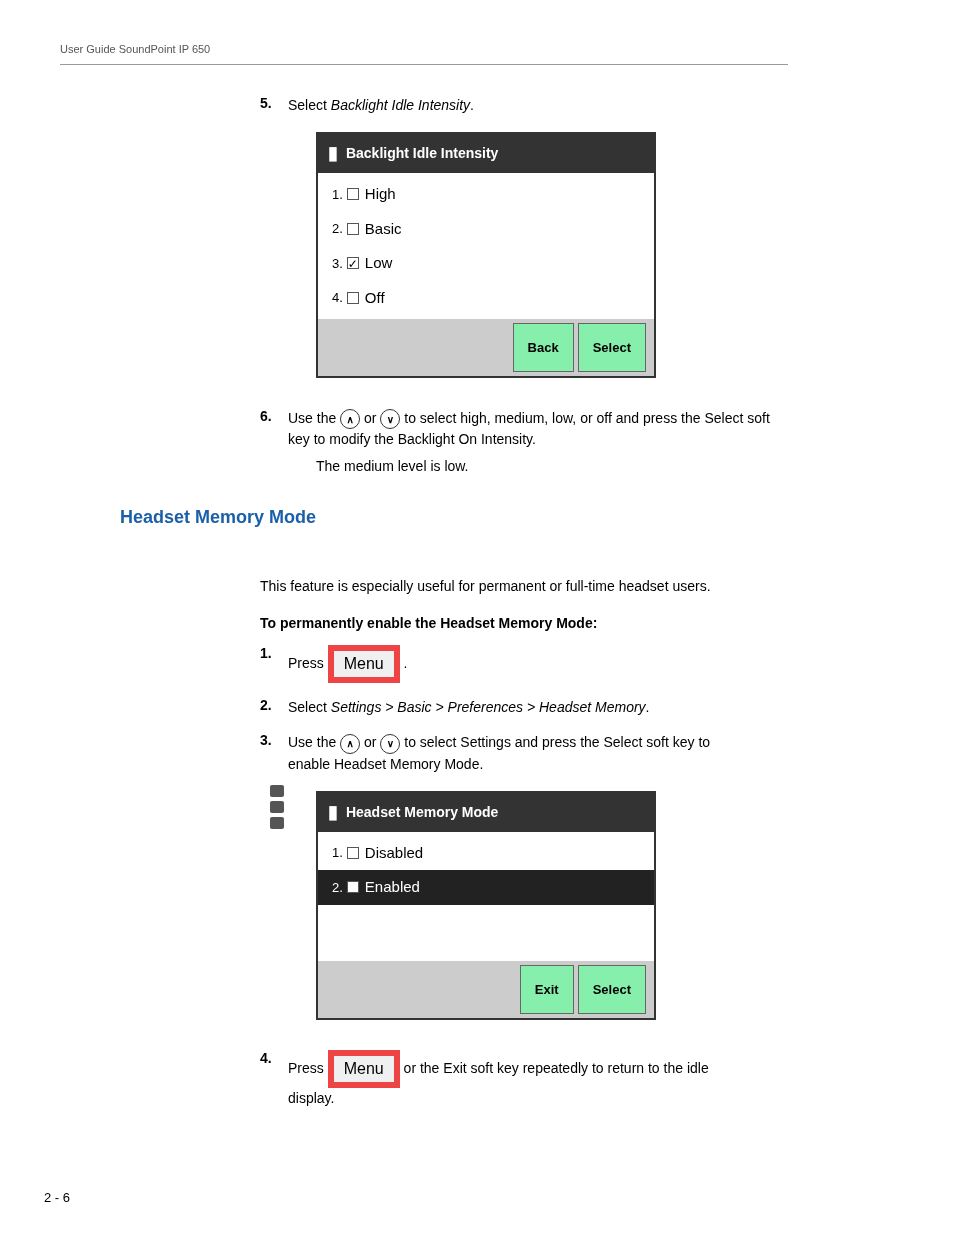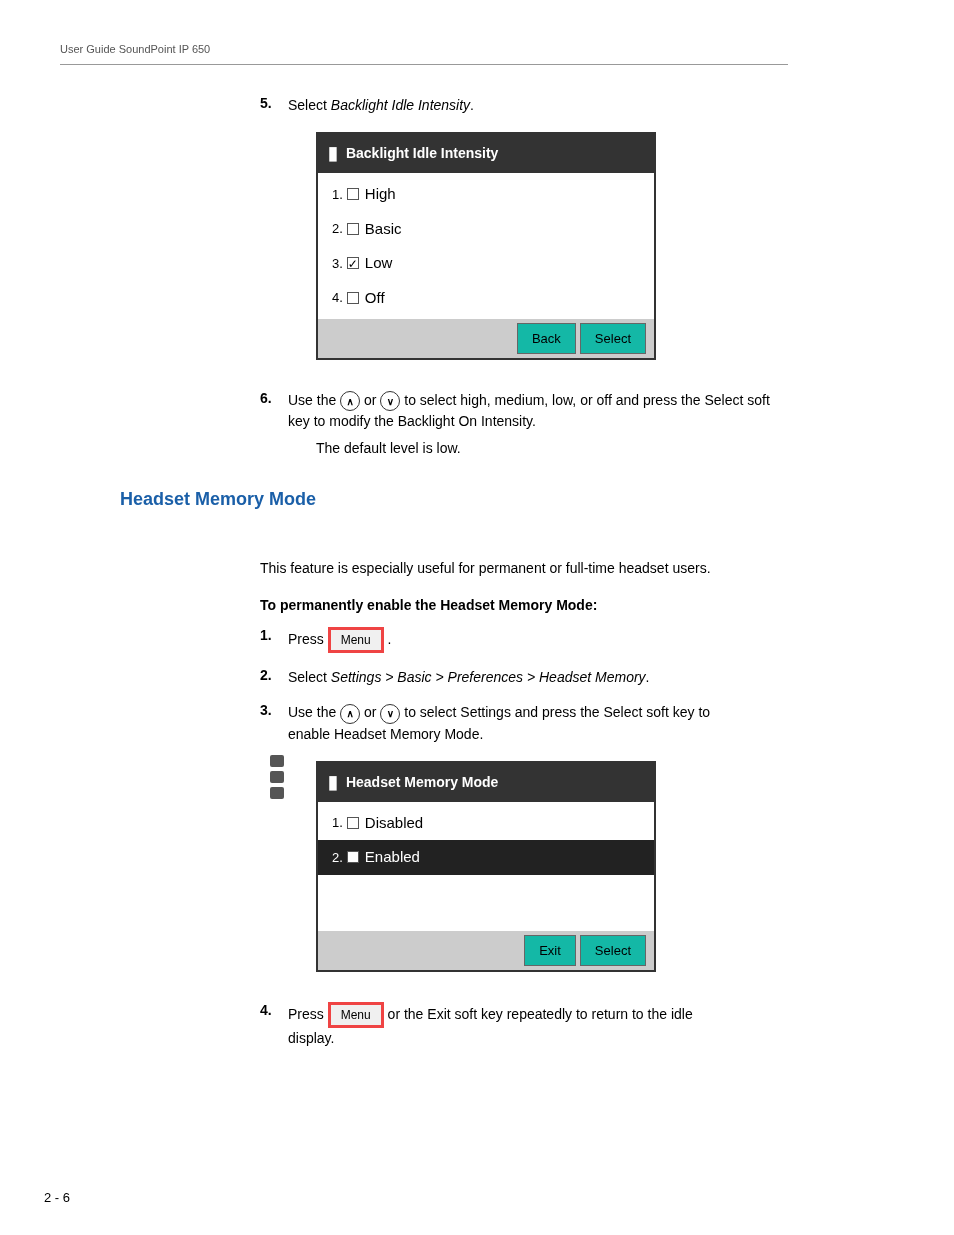--- a/index.html
+++ b/index.html
@@ -135,25 +135,25 @@
 
     .phone-ui-footer {
       background: #ccc;
       display: flex;
       justify-content: flex-end;
       padding: 4px 8px;
       gap: 4px;
     }
 
     .phone-ui-softkey {
-      background: #14b8a6;
+      background: #86efac;
       border: 1px solid #666;
-      padding: 7px 14px;
+      padding: 16px 14px;
       font-size: 13px;
-      font-weight: normal;
+      font-weight: bold;
       cursor: pointer;
     }
 
     
     .section-heading {
       color: #1a5fa8;
       font-size: 18px;
       font-weight: bold;
       margin-bottom: 16px;
       margin-left: 60px;
@@ -177,24 +177,24 @@
     .note-text {
       margin-left: 28px;
       margin-top: 6px;
       font-size: 14px;
       line-height: 1.5;
     }
 
     
     .menu-btn {
       display: inline-block;
-      border: 3px solid #ef4444;
+      border: 6px solid #ef4444;
       background: #f0f0f0;
       padding: 1px 10px;
-      font-size: 12px;
+      font-size: 16px;
       font-family: Arial, sans-serif;
       vertical-align: middle;
     }
 
     .up-down-arrow {
       display: inline-flex;
       align-items: center;
       gap: 2px;
       vertical-align: middle;
     }
@@ -297,21 +297,21 @@
         <span class="up-down-arrow">
           <span class="arrow-circle">∧</span>
         </span>
         <span>or</span>
         <span class="up-down-arrow">
           <span class="arrow-circle">∨</span>
         </span>
         <span>to select high, medium, low, or off and press the</span>
         <strong>Select</strong>
         <span> soft key to modify the Backlight On Intensity.</span>
-        <div class="note-text">The default level is low.</div>
+        <div class="note-text">The medium level is low.</div>
       </div>
     </div>
   </div>
 
   <div style="margin-top: 30px;">
     <div class="section-heading">Headset Memory Mode</div>
 
     <div class="section-intro">This feature is especially useful for permanent or full-time headset users.</div>
 
     <div class="subsection-heading">To permanently enable the Headset Memory Mode:</div>

